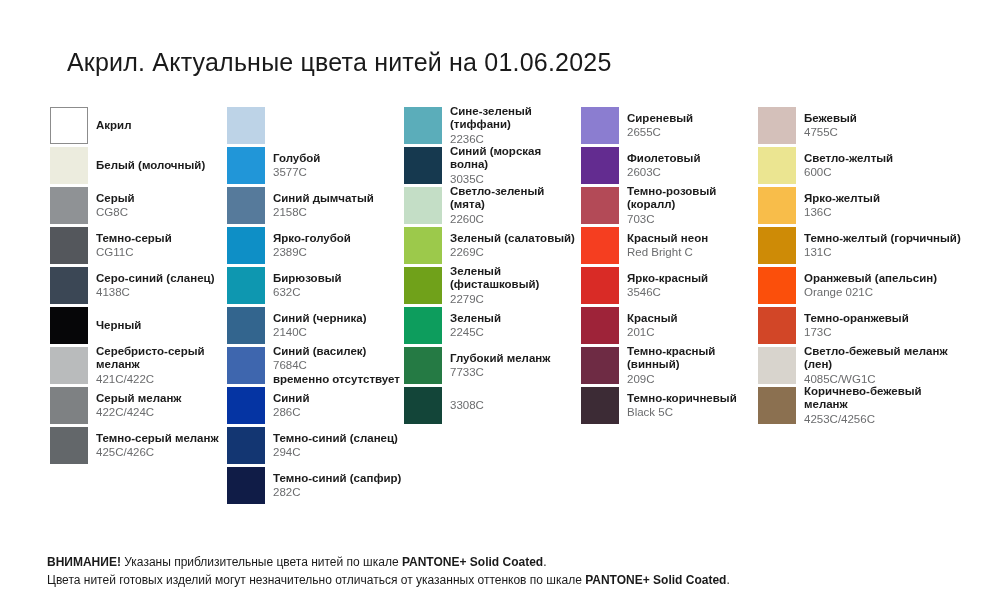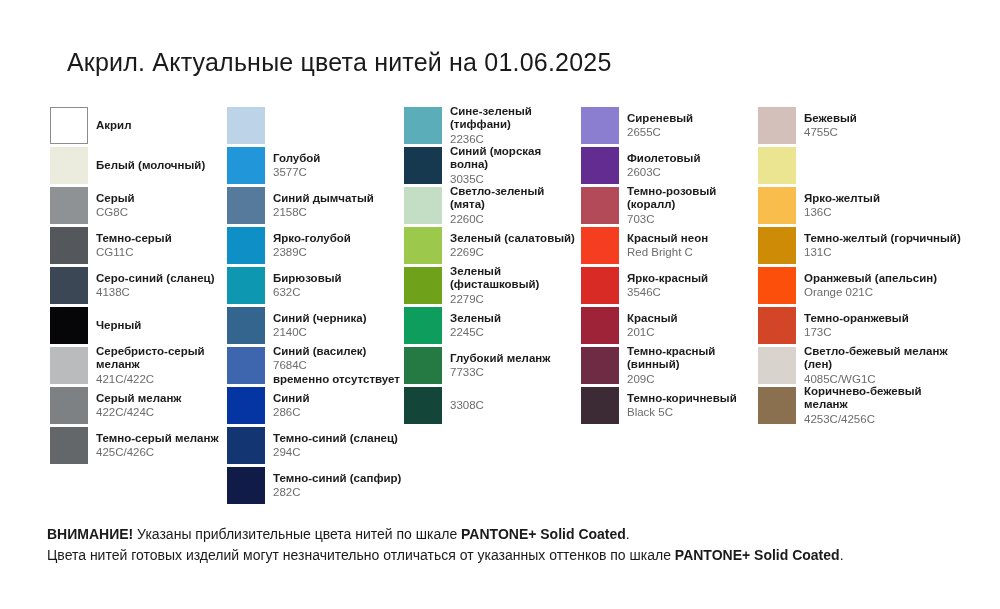--- a/index.html
+++ b/index.html
@@ -24,22 +24,22 @@
     width:38px;height:37px;flex:0 0 38px;box-sizing:border-box;
   }
   .label{
     margin-left:8px;display:flex;flex-direction:column;justify-content:center;
     line-height:1.15;min-width:0;
   }
   .swatch-name{font-size:11.5px;font-weight:700;color:#1b1b1b;}
   .swatch-code{font-size:11.5px;font-weight:400;color:#6b6c6e;margin-top:1px;}
   .swatch-note{font-size:11.5px;font-weight:700;color:#1b1b1b;margin-top:1px;white-space:nowrap;}
   .footer{
-    position:absolute;left:47px;top:524px;
-    font-size:14px;line-height:1.5;color:#1a1a1a;
+    position:absolute;left:47px;top:553px;
+    font-size:12px;line-height:1.5;color:#1a1a1a;
   }
   .b{font-weight:700;}
 </style>
 </head>
 <body>
 
 <div class="page-title">Акрил. Актуальные цвета нитей на 01.06.2025</div>
 
 <div class="grid">
     <div class="col">
@@ -291,20 +291,24 @@
     <div class="col">
       <div class="row">
         <div class="chip" style="background: rgb(212, 192, 186);"></div>
         <div class="label">
           <div class="swatch-name">Бежевый</div>
           <div class="swatch-code">4755C</div>
         </div>
       </div>
       <div class="row">
         <div class="chip" style="background: rgb(235, 229, 145);"></div>
+        <div class="label">
+          <div class="swatch-name">Светло-желтый</div>
+          <div class="swatch-code">600C</div>
+        </div>
       </div>
       <div class="row">
         <div class="chip" style="background: rgb(248, 189, 74);"></div>
         <div class="label">
           <div class="swatch-name">Ярко-желтый</div>
           <div class="swatch-code">136C</div>
         </div>
       </div>
       <div class="row">
         <div class="chip" style="background: rgb(206, 139, 6);"></div>

